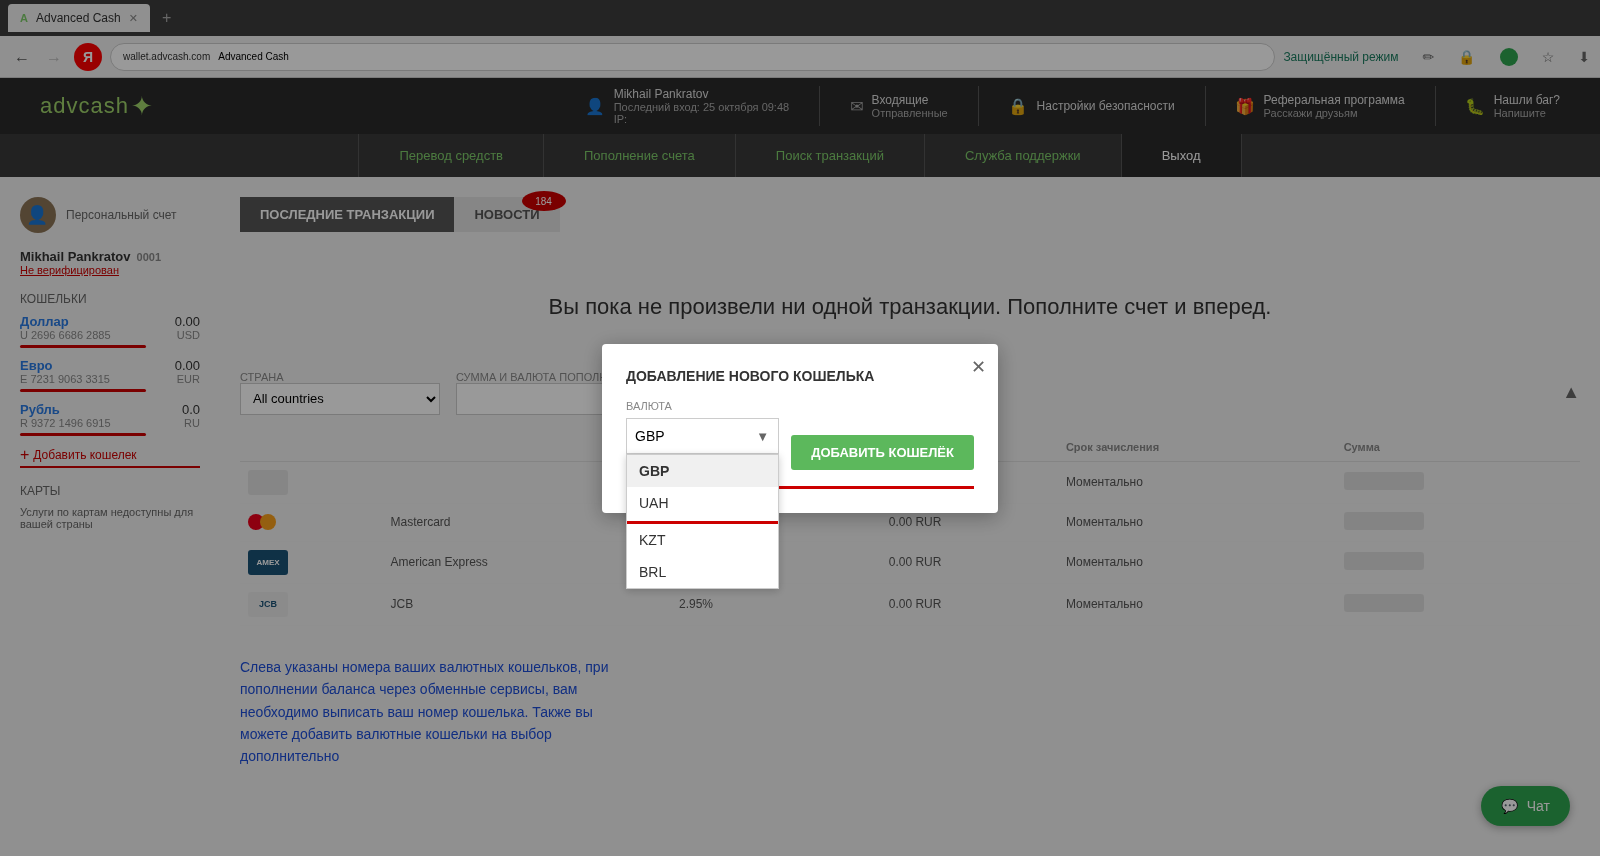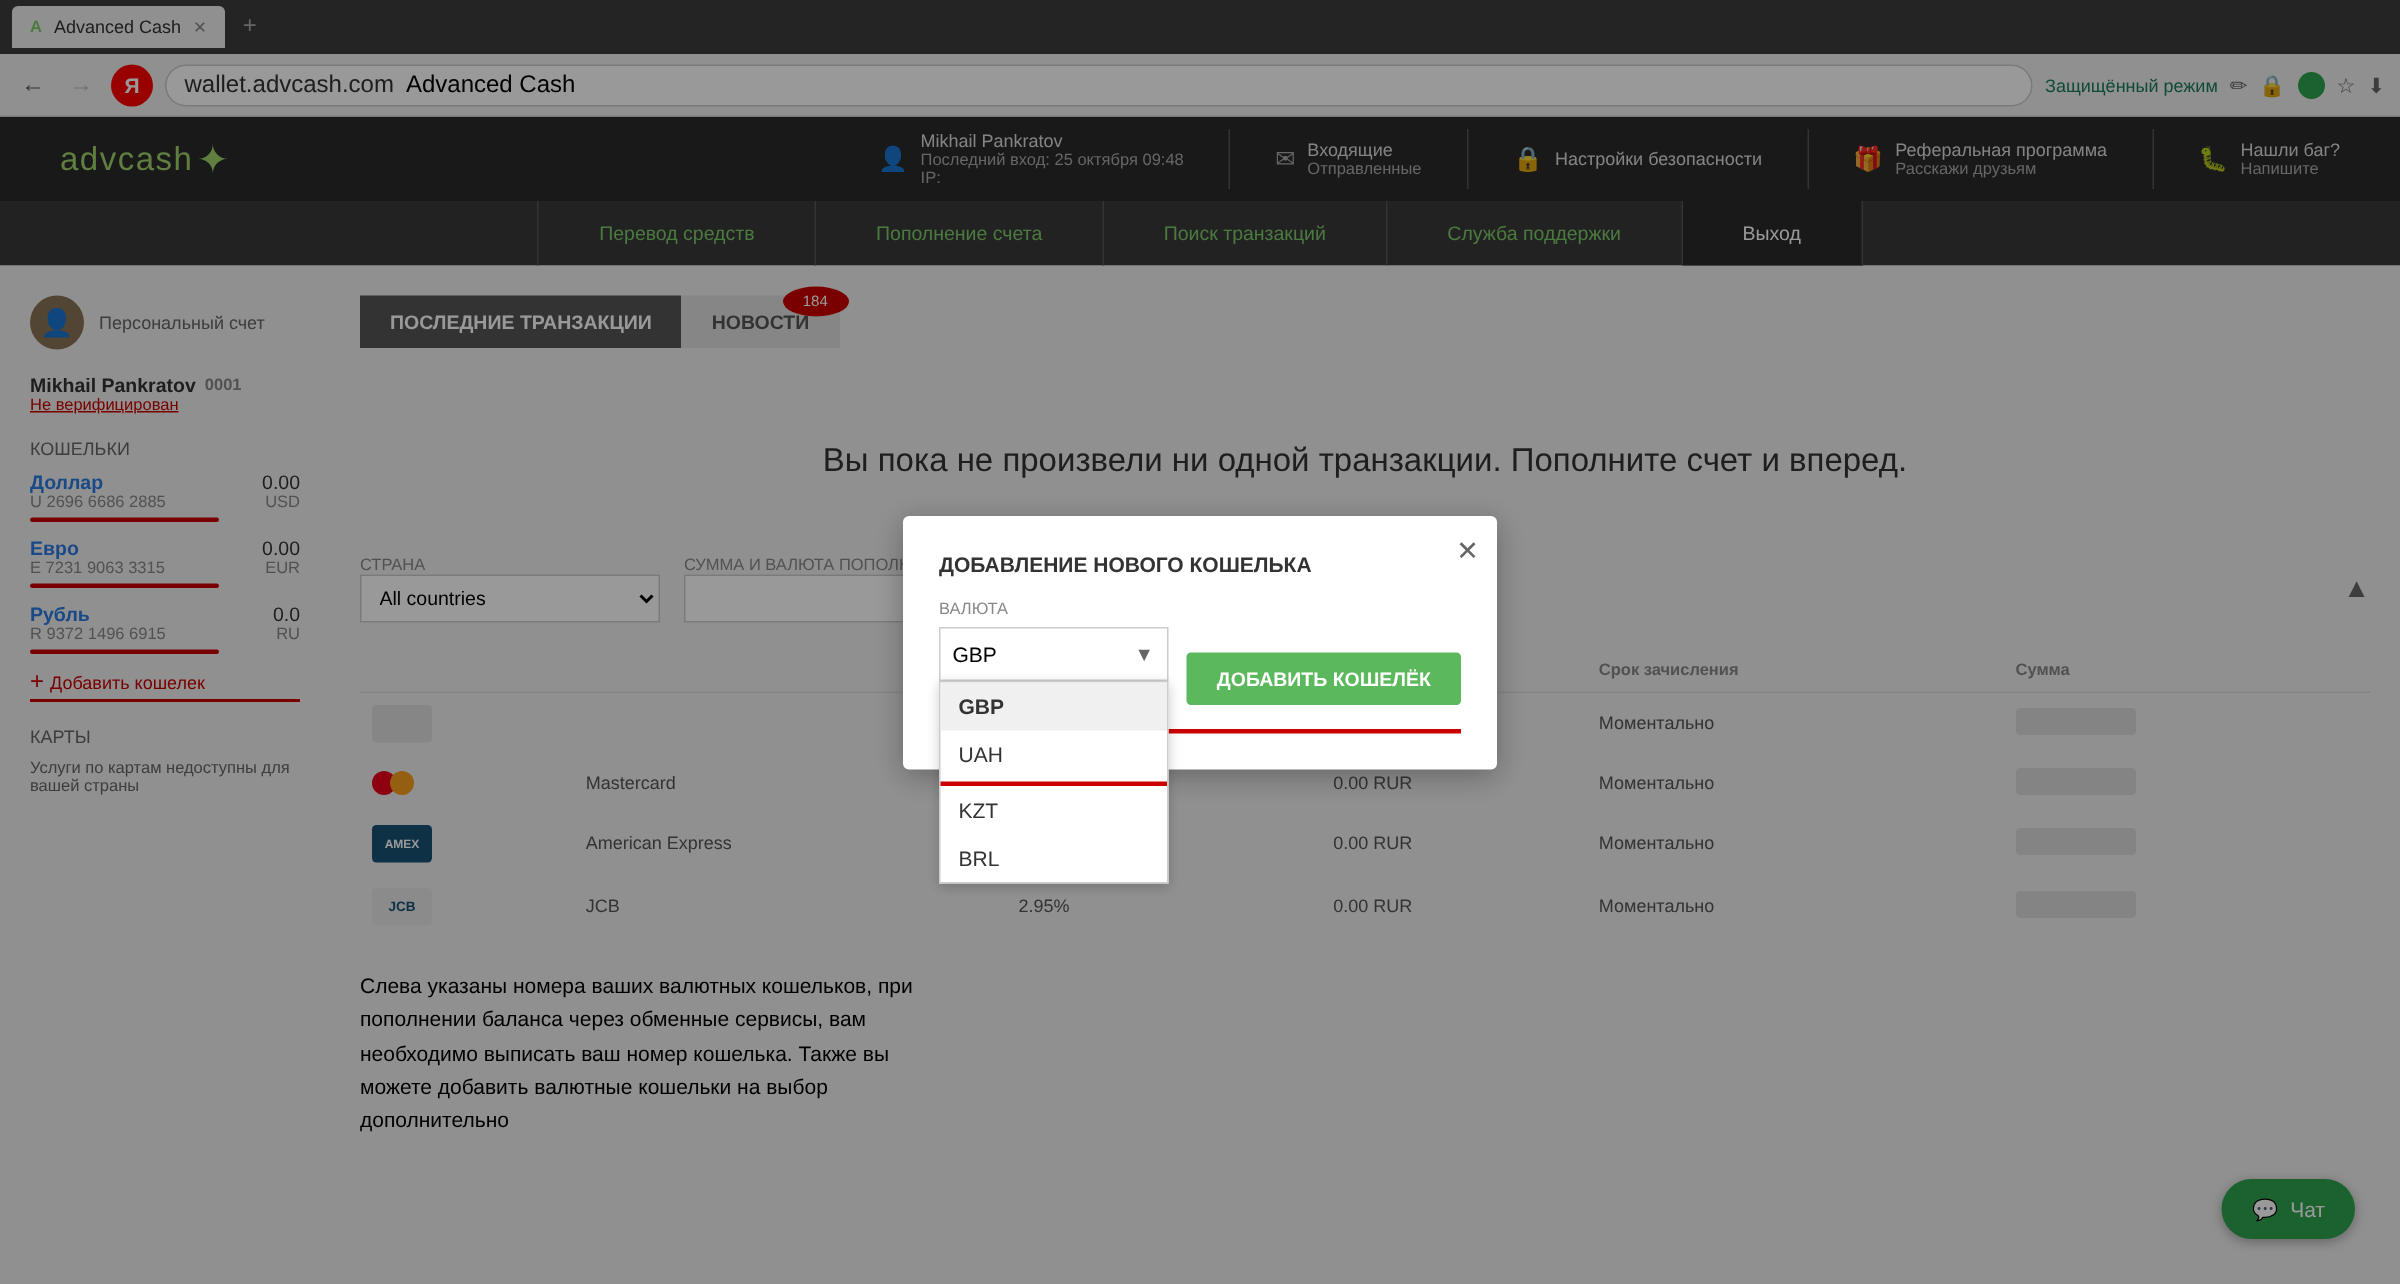--- a/index.html
+++ b/index.html
@@ -63,26 +63,26 @@
       height: 28px;
       border: 1px solid #ccc;
       border-radius: 14px;
       padding: 0 12px;
       font-size: 13px;
       background: white;
       display: flex;
       align-items: center;
       gap: 8px;
     }
-    .address-text { color: #333; font-size: 16px; }
+    .address-text { color: #333; font-size: 10px; }
     .address-url { color: #000; }
     .browser-right {
       display: flex;
       align-items: center;
-      gap: 8px;
+      gap: 24px;
       color: #1a7c5f;
       font-size: 12px;
     }
     .browser-icon { color: #666; font-size: 14px; cursor: pointer; }
     .green-circle { width: 18px; height: 18px; background: #2ea44f; border-radius: 50%; }
 
     
     .site-header {
       background: #2a2a2a;
       padding: 8px 40px;
@@ -230,24 +230,24 @@
       background: #ddd;
       color: #ddd;
       border-radius: 3px;
       height: 18px;
       display: inline-block;
       width: 80px;
     }
 
     
     .info-text {
-      color: #000000;
+      color: #1d4ed8;
       font-size: 14px;
       line-height: 1.6;
-      margin-top: 20px;
+      margin-top: 30px;
       max-width: 380px;
     }
 
     
     .modal-overlay {
       position: fixed;
       top: 0; left: 0; right: 0; bottom: 0;
       background: rgba(0,0,0,0.4);
       z-index: 100;
       display: flex;

